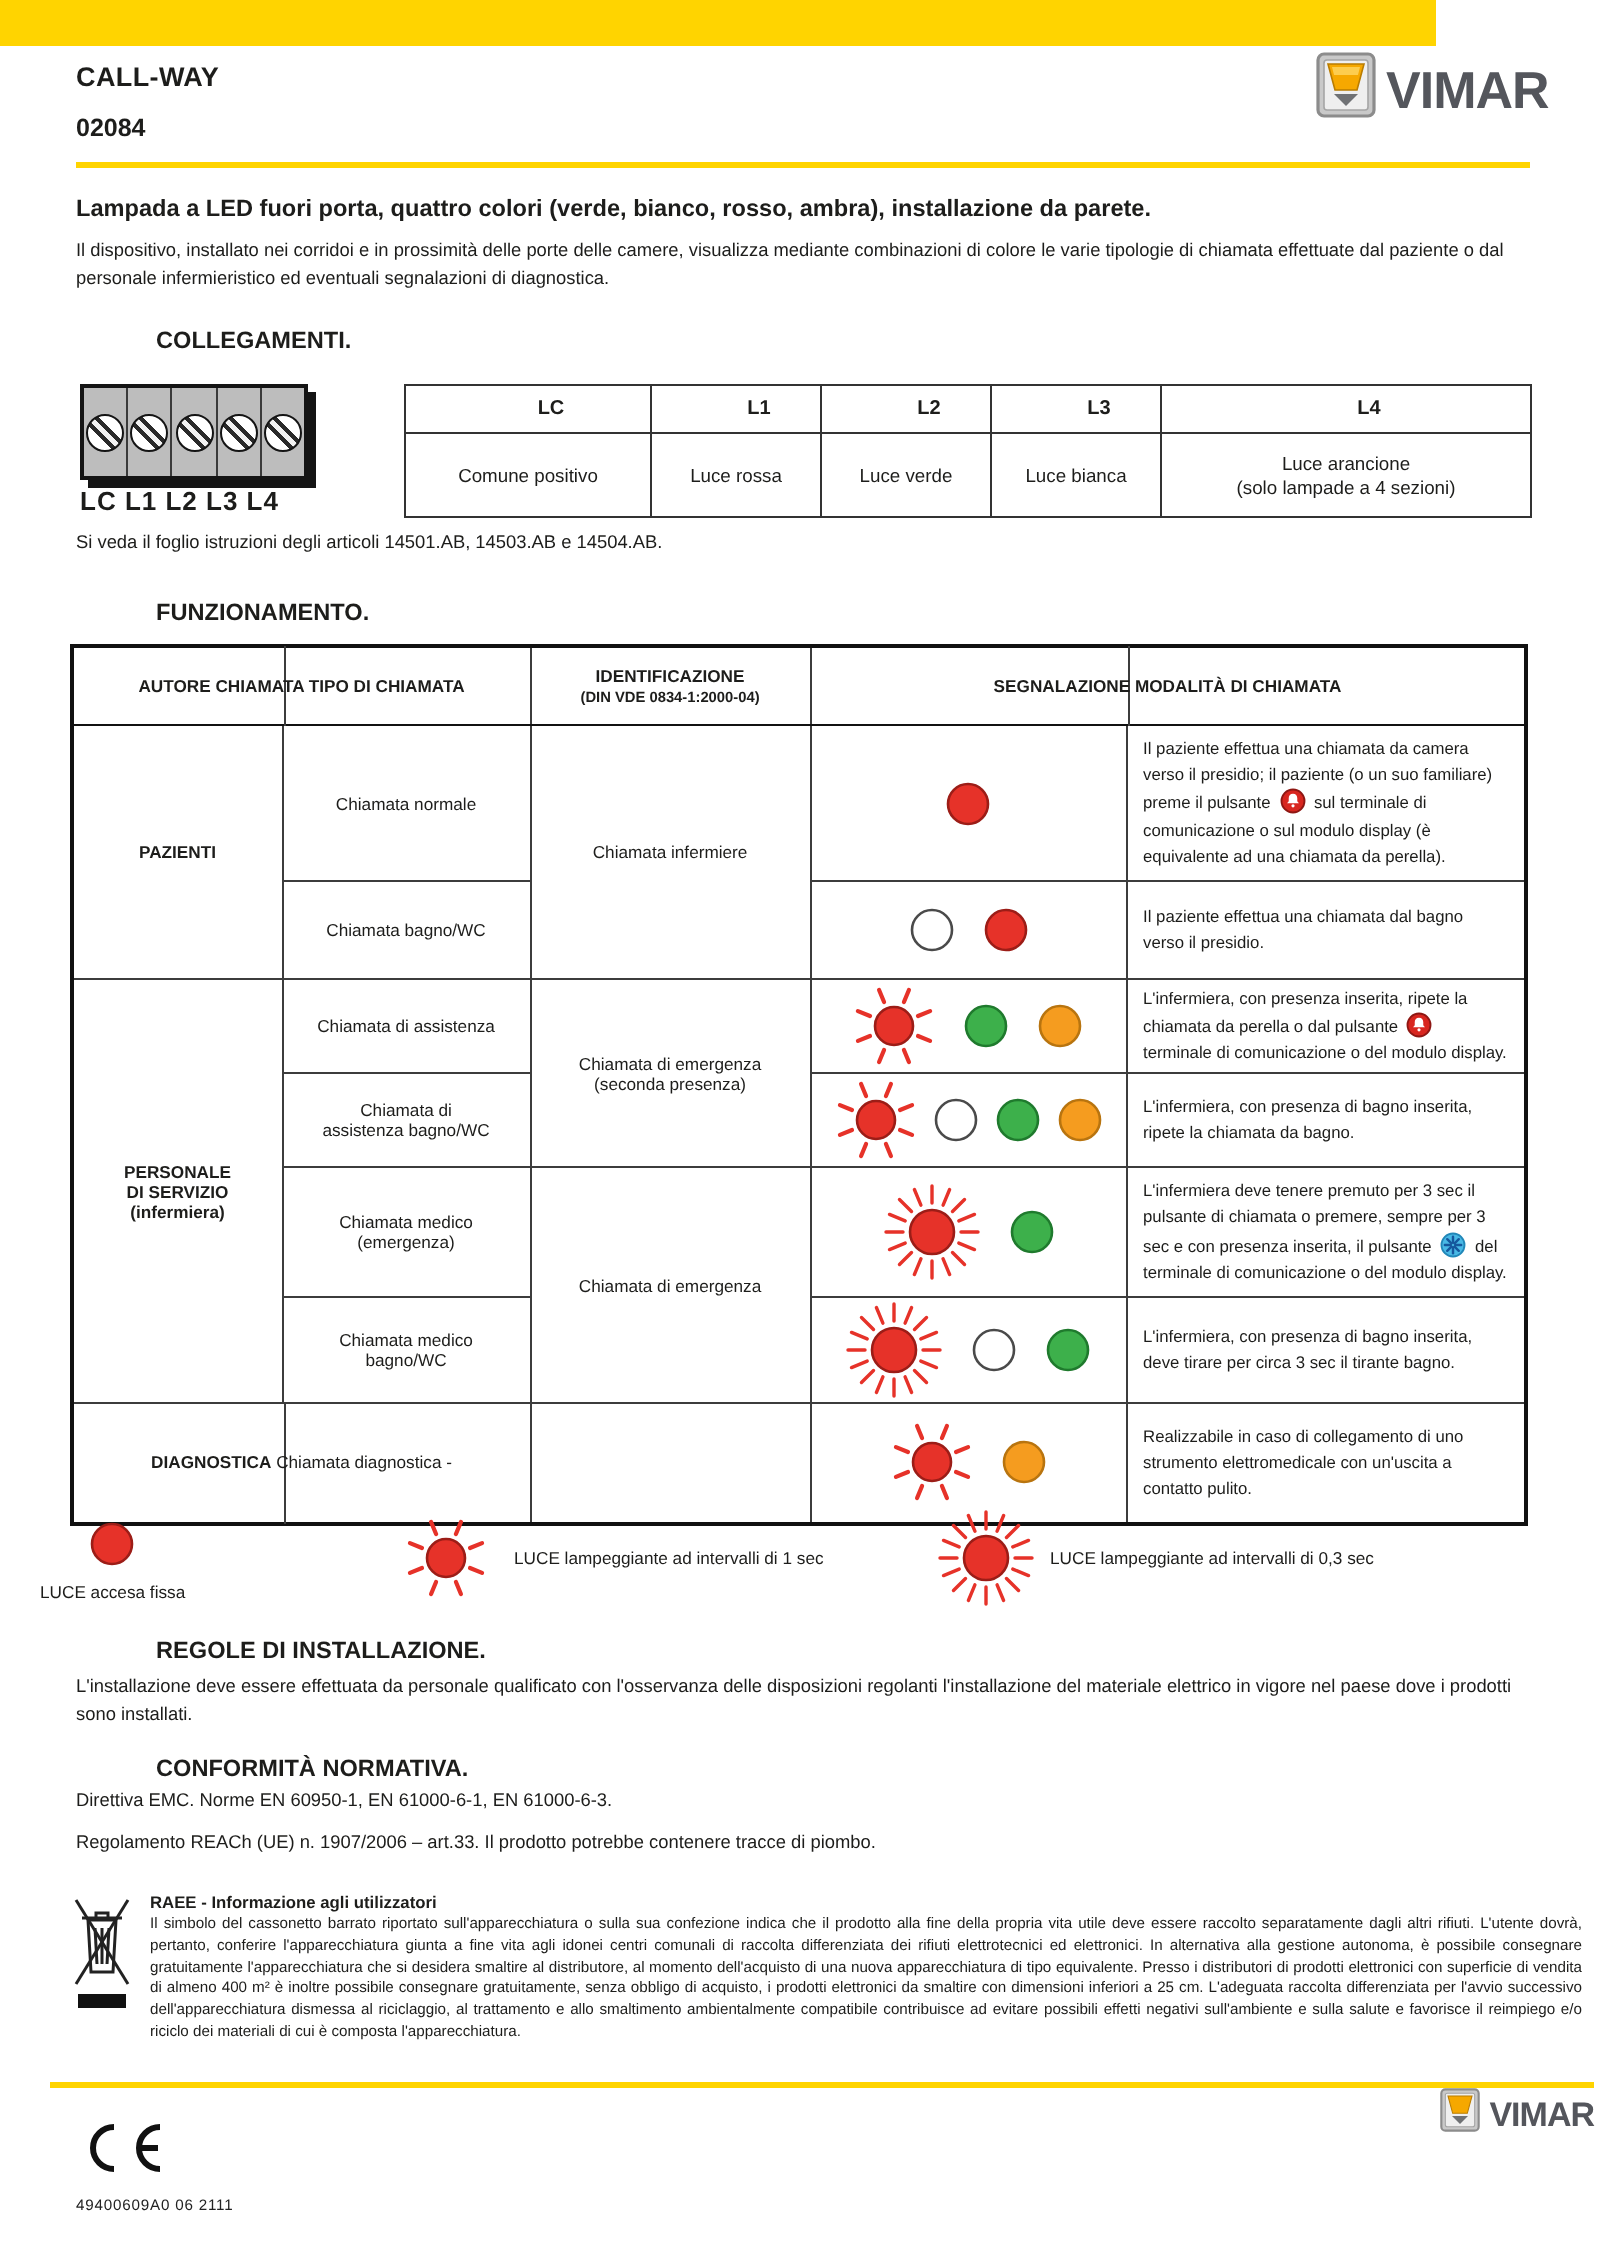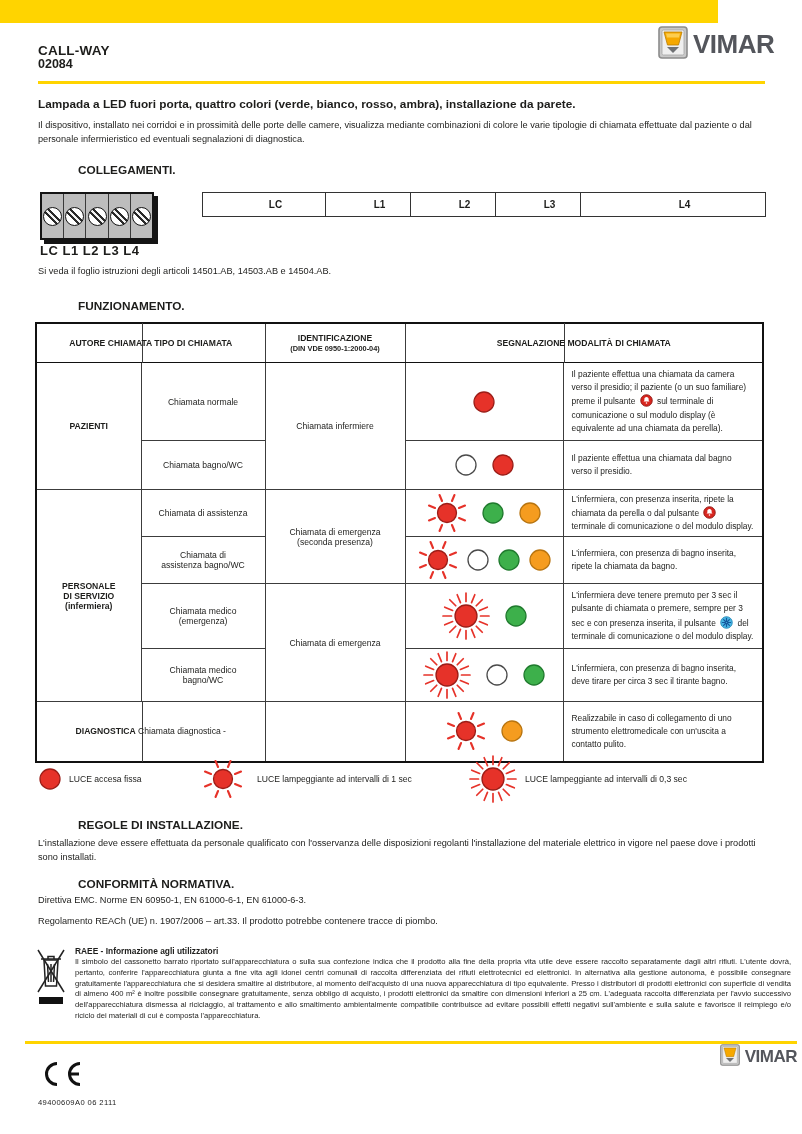--- a/index.html
+++ b/index.html
@@ -9,21 +9,21 @@
     font-family:"Liberation Sans", sans-serif;
     -webkit-font-smoothing:antialiased;
   }
   .abs{position:absolute;}
   .pre{white-space:pre-line;}
 
   
   .topbar{left:0;top:0;width:718px;height:23px;background:#FFD400;}
 
   
-  .product-name{left:38px;top:43px;font-size:13.5px;font-weight:bold;letter-spacing:.2px;}
+  .product-name{left:38px;top:31px;font-size:13.5px;font-weight:bold;letter-spacing:.2px;}
   .product-code{left:38px;top:57px;font-size:12.5px;font-weight:600;}
   .vimar-logo{display:flex;align-items:center;gap:5px;}
   .vimar-top{left:658px;top:26px;}
   .vimar-word{font-weight:bold;color:#54565c;letter-spacing:-.5px;}
   .vimar-top .vimar-word{font-size:26px;}
   .rule-yellow{height:2.6px;background:#FFD400;}
   .rule1{left:38px;top:81px;width:727px;}
 
   .doc-title{left:38px;top:97px;width:730px;font-size:11.8px;font-weight:bold;}
   .doc-intro{left:38px;top:119px;width:732px;font-size:9.2px;line-height:1.5;}
@@ -61,21 +61,21 @@
   .funz .desc{ text-align:left;font-size:8.4px;line-height:1.55;padding:0 8px;}
   .leds{display:flex;align-items:center;justify-content:center;gap:13px;}
   .leds.tight{gap:7px;}
   .leds svg{display:block;}
   .vline{position:absolute;top:-1px;bottom:-1px;width:1px;background:#3c3c3c;}
   .cell-text{position:relative;z-index:1;}
   .inline-ic{vertical-align:-3px;margin:0 2px;}
 
   
   .legend-item{position:absolute;top:760px;height:38px;display:flex;align-items:center;gap:7px;font-size:8.6px;}
-  .leg-1{left:38px;} .leg-2{left:202px;gap:13px;} .leg-3{left:468px;}
+  .leg-1{left:20px;flex-direction:column;} .leg-2{left:202px;gap:13px;} .leg-3{left:468px;}
 
   
   .h-regole{left:38px;top:818px;}
   .regole-body{left:38px;top:836px;width:734px;font-size:9.2px;line-height:1.55;}
   .h-conf{left:38px;top:877px;}
   .conf-1{left:38px;top:895px;width:730px;font-size:9.2px;}
   .conf-2{left:38px;top:916px;width:730px;font-size:9.2px;}
 
   
   .weee-icon{left:36px;top:946px;}
@@ -147,20 +147,28 @@
         <col style="width:185px">
       </colgroup>
     <tbody>
         <tr class="hrow">
       <td>LC</td>
       <td>L1</td>
       <td>L2</td>
       <td>L3</td>
       <td>L4</td>
     </tr>
+    <tr class="vrow">
+      <td class="pre">Comune positivo</td>
+      <td class="pre">Luce rossa</td>
+      <td class="pre">Luce verde</td>
+      <td class="pre">Luce bianca</td>
+      <td class="pre">Luce arancione
+(solo lampade a 4 sezioni)</td>
+    </tr>
   </tbody>
     </table>
 </div>
 <div class="abs coll-note">Si veda il foglio istruzioni degli articoli 14501.AB, 14503.AB e 14504.AB.</div>
 
 <div class="abs section-h h-funz">FUNZIONAMENTO.</div>
 
 <div class="abs funz-wrap">
   <table class="funz">
     <colgroup>
@@ -171,21 +179,21 @@
         <col style="width:200px">
       </colgroup>
     <tbody>
         <tr class="hdr">
       <td colspan="2">
         <span class="vline" style="left:105px"></span>
         <span class="cell-text">AUTORE CHIAMATA TIPO DI CHIAMATA</span>
       </td>
       <td>
         <span class="cell-text">IDENTIFICAZIONE</span>
-        <span class="sub">(DIN VDE 0950-1:2000-04)</span>
+        <span class="sub">(DIN VDE 0834-1:2000-04)</span>
       </td>
       <td colspan="2">
         <span class="vline" style="left:158px"></span>
         <span class="cell-text">SEGNALAZIONE MODALITÀ DI CHIAMATA</span>
       </td>
     </tr>
 
     <tr style="height:78px">
       <td rowspan="2" class="autore"><span class="pre">PAZIENTI</span></td>
       <td class="pre">Chiamata normale</td>

